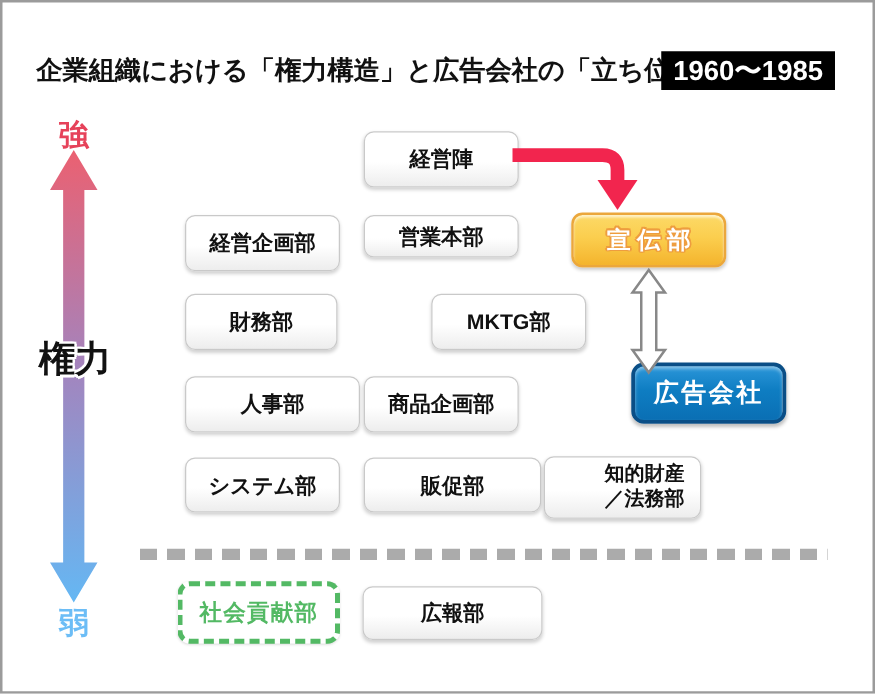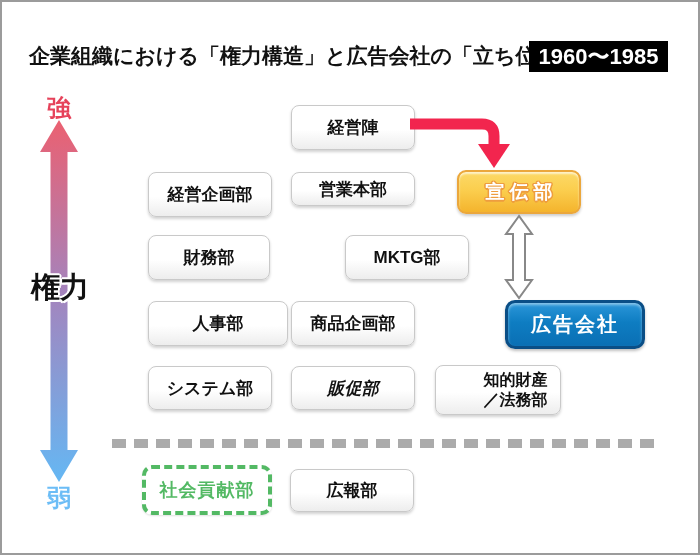--- a/index.html
+++ b/index.html
@@ -84,33 +84,33 @@
   <div class="node white-box" style="left:146px;top:170px;width:124px;height:45px;">経営企画部</div>
   <div class="node white-box" style="left:289px;top:170px;width:124px;height:34px;">営業本部</div>
 
   <div class="node white-box" style="left:146px;top:233px;width:122px;height:45px;">財務部</div>
   <div class="node white-box" style="left:306px;top:233px;width:124px;height:45px;margin-left:37px;">MKTG部</div>
 
   <div class="node white-box" style="left:146px;top:299px;width:140px;height:45px;">人事部</div>
   <div class="node white-box" style="left:289px;top:299px;width:124px;height:45px;">商品企画部</div>
 
   <div class="node white-box" style="left:146px;top:364px;width:124px;height:44px;">システム部</div>
-  <div class="node white-box" style="left:289px;top:364px;width:124px;height:44px;font-style:italic;">販促部</div>
+  <div class="node white-box" style="left:289px;top:364px;width:142px;height:44px;">販促部</div>
 
   <div class="node white-box two-line" style="left:433px;top:363px;width:126px;height:50px;padding-left:35px;">
     <span>知的財産</span>
     <span>／法務部</span>
   </div>
 
   <div class="node gold-box" style="left:455px;top:168px;width:124px;height:44px;">宣伝部</div>
 
-  <div class="node blue-box" style="left:503px;top:298px;width:140px;height:49px;">広告会社</div>
+  <div class="node blue-box" style="left:503px;top:288px;width:124px;height:49px;">広告会社</div>
 
   <div class="node green-box" style="left:140px;top:463px;width:130px;height:50px;">社会貢献部</div>
-  <div class="node white-box" style="left:288px;top:467px;width:124px;height:43px;">広報部</div>
+  <div class="node white-box" style="left:288px;top:467px;width:144px;height:43px;">広報部</div>
 
   <svg class="red-arrow" width="135" height="92" viewBox="0 0 135 92">
     <path d="M 8 18 H 80 Q 92 18 92 30 V 40" fill="none" stroke="var(--red-arrow)" stroke-width="11" stroke-linecap="butt"></path>
     <polygon fill="var(--red-arrow)" points="92,62 76,38 108,38"></polygon>
   </svg>
 
   <svg class="double-arrow" width="46" height="88" viewBox="0 0 46 88">
     <polygon fill="#ffffff" stroke="#888888" stroke-width="2" stroke-linejoin="miter" points="23,2 10,20 17,20 17,66 10,66 23,84 36,66 29,66 29,20 36,20"></polygon>
   </svg>
 

